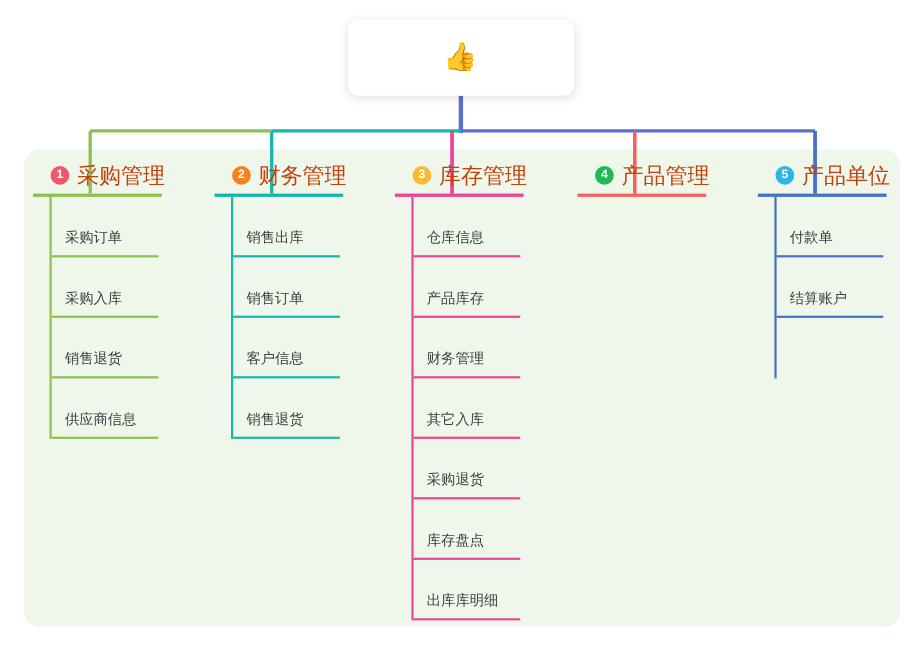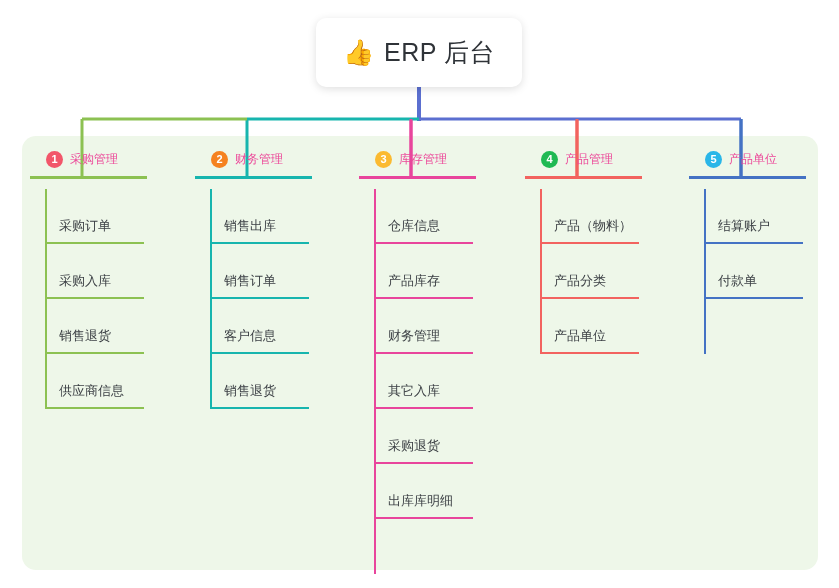--- a/index.html
+++ b/index.html
@@ -70,35 +70,35 @@
     width: 17px; height: 17px;
     border-radius: 50%;
     color: #ffffff;
     font-size: 11px;
     line-height: 17px;
     text-align: center;
     font-weight: bold;
     flex: none;
   }
   .branch-title {
-    font-size: 12px;
-    color: #ec4899;
+    font-size: 20px;
+    color: #c2410c;
     white-space: nowrap;
   }
   .branch-rule {
     position: absolute;
     left: 0;
     top: 34px;
     height: 3px;
   }
 
   
   .leaves {
     position: relative;
-    margin-top: 13px;
+    margin-top: 3px;
     padding-left: 17px;
   }
   .spine {
     position: absolute;
     left: 15px;
     top: 0;
     width: 2px;
   }
   .leaf {
     position: relative;
@@ -137,21 +137,20 @@
       <line x1="82" y1="119" x2="247" y2="119" stroke="#8cc152" stroke-width="3"></line>
       <line x1="247" y1="119" x2="419" y2="119" stroke="#17b5ae" stroke-width="3"></line>
       <line x1="419" y1="119" x2="741" y2="119" stroke="#5b6fd0" stroke-width="3"></line>
       <line x1="411" y1="119" x2="411" y2="176" stroke="#e8459c" stroke-width="3"></line>
       <line x1="577" y1="119" x2="577" y2="176" stroke="#f2635f" stroke-width="3"></line>
       <line x1="741" y1="119" x2="741" y2="176" stroke="#4472c4" stroke-width="3"></line>
     </svg>
 
   <div id="root-node">
     <span id="root-icon">👍</span>
-    <span id="root-label">ERP 后台</span>
   </div>
 
   <div id="branches">
       <div class="branch" style="left: 30px;">
         <div class="branch-head">
           <span class="badge" style="background: rgb(242, 86, 106);">1</span>
           <span class="branch-title">采购管理</span>
           <div class="branch-rule" style="width: 117px; background: rgb(140, 193, 82);"></div>
         </div>
         <div class="leaves">
@@ -222,60 +221,49 @@
           </div>
           <div class="leaf">
             <span class="leaf-text">其它入库</span>
             <div class="leaf-rule" style="background: rgb(232, 69, 156);"></div>
           </div>
           <div class="leaf">
             <span class="leaf-text">采购退货</span>
             <div class="leaf-rule" style="background: rgb(232, 69, 156);"></div>
           </div>
           <div class="leaf">
+            <span class="leaf-text">库存盘点</span>
+            <div class="leaf-rule" style="background: rgb(232, 69, 156);"></div>
+          </div>
+          <div class="leaf">
             <span class="leaf-text">出库库明细</span>
             <div class="leaf-rule" style="background: rgb(232, 69, 156);"></div>
           </div>
         </div>
       </div>
       <div class="branch" style="left: 525px;">
         <div class="branch-head">
           <span class="badge" style="background: rgb(31, 185, 83);">4</span>
           <span class="branch-title">产品管理</span>
           <div class="branch-rule" style="width: 117px; background: rgb(242, 99, 95);"></div>
         </div>
-        <div class="leaves">
-          <div class="spine" style="background: rgb(242, 99, 95); height: 165px;"></div>
-          <div class="leaf">
-            <span class="leaf-text">产品（物料）</span>
-            <div class="leaf-rule" style="background: rgb(242, 99, 95);"></div>
-          </div>
-          <div class="leaf">
-            <span class="leaf-text">产品分类</span>
-            <div class="leaf-rule" style="background: rgb(242, 99, 95);"></div>
-          </div>
-          <div class="leaf">
-            <span class="leaf-text">产品单位</span>
-            <div class="leaf-rule" style="background: rgb(242, 99, 95);"></div>
-          </div>
-        </div>
       </div>
       <div class="branch" style="left: 689px;">
         <div class="branch-head">
           <span class="badge" style="background: rgb(41, 182, 232);">5</span>
           <span class="branch-title">产品单位</span>
           <div class="branch-rule" style="width: 117px; background: rgb(68, 114, 196);"></div>
         </div>
         <div class="leaves">
           <div class="spine" style="background: rgb(68, 114, 196); height: 165px;"></div>
           <div class="leaf">
+            <span class="leaf-text">付款单</span>
+            <div class="leaf-rule" style="background: rgb(68, 114, 196);"></div>
+          </div>
+          <div class="leaf">
             <span class="leaf-text">结算账户</span>
             <div class="leaf-rule" style="background: rgb(68, 114, 196);"></div>
           </div>
-          <div class="leaf">
-            <span class="leaf-text">付款单</span>
-            <div class="leaf-rule" style="background: rgb(68, 114, 196);"></div>
-          </div>
         </div>
       </div>
     </div>
 
 </div>
 
 </body></html>

